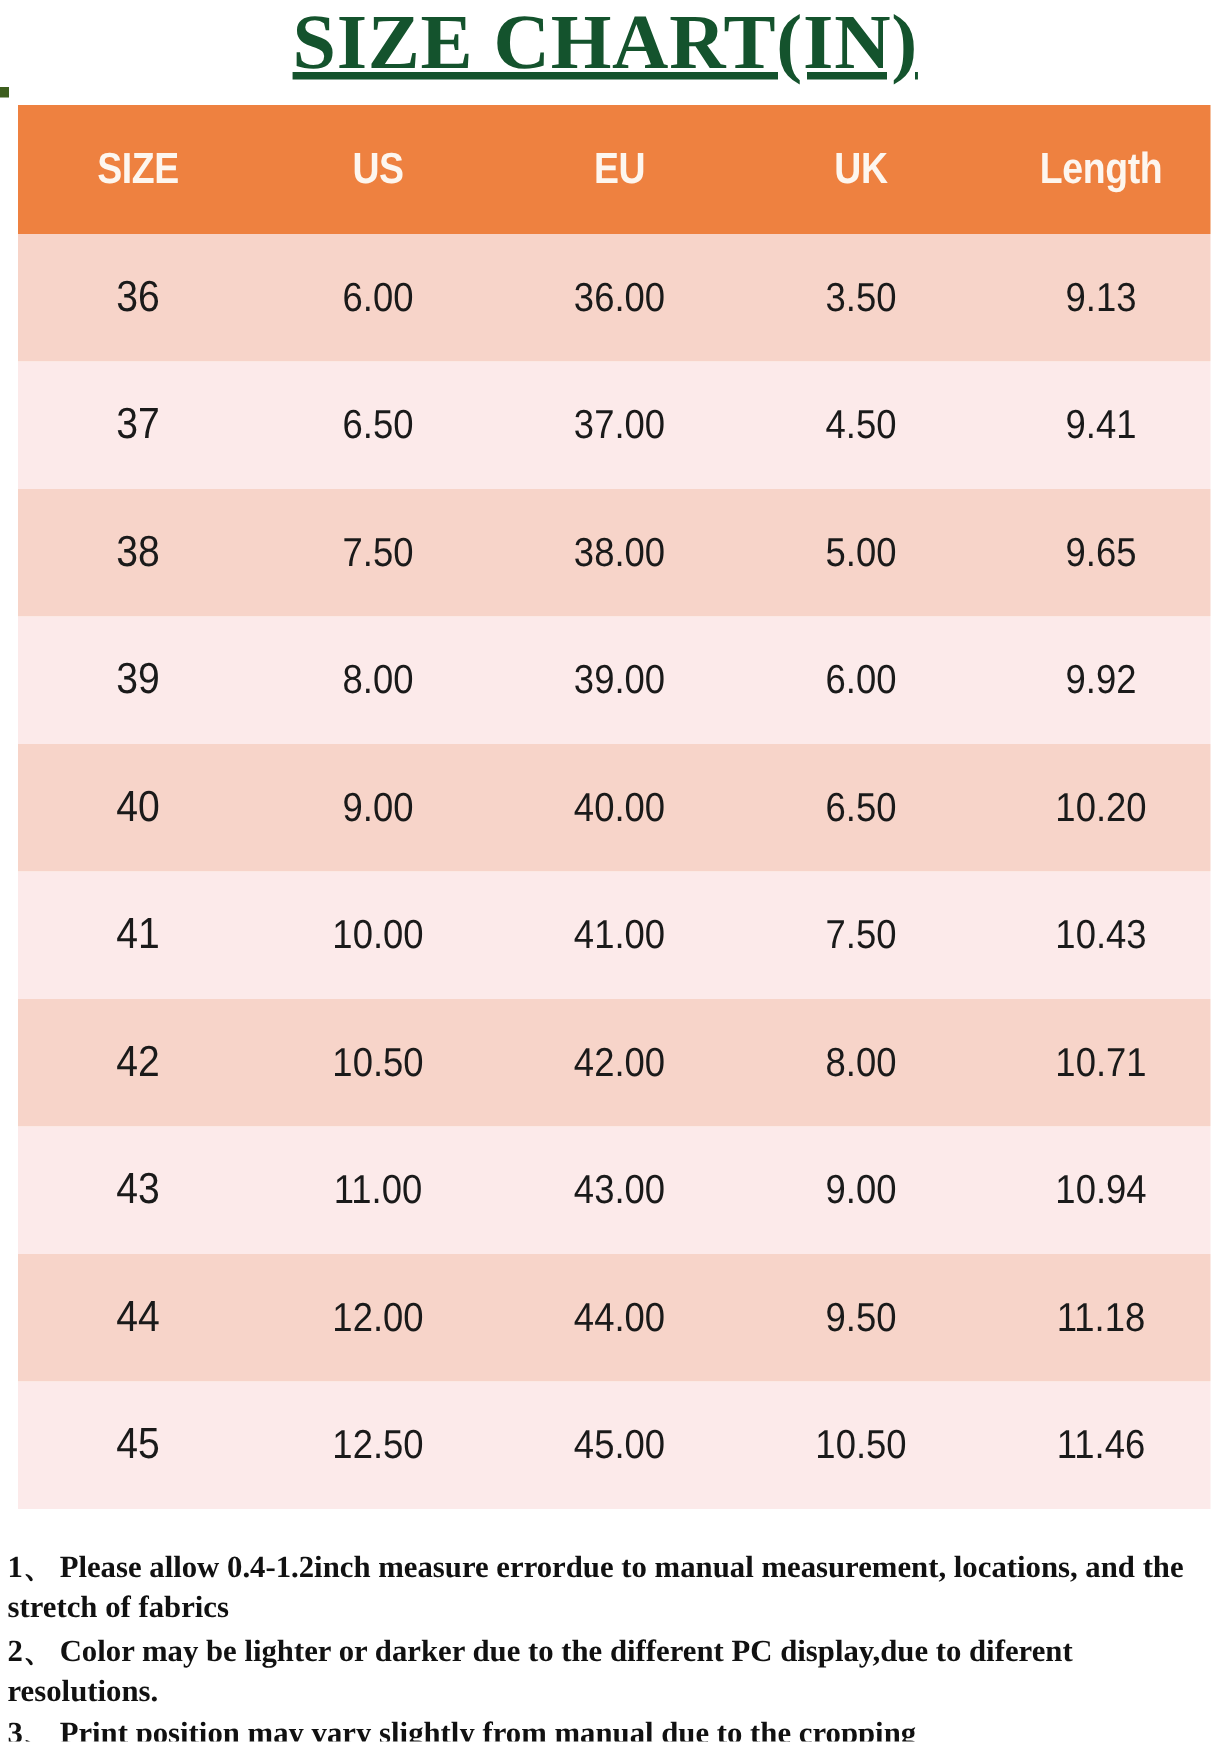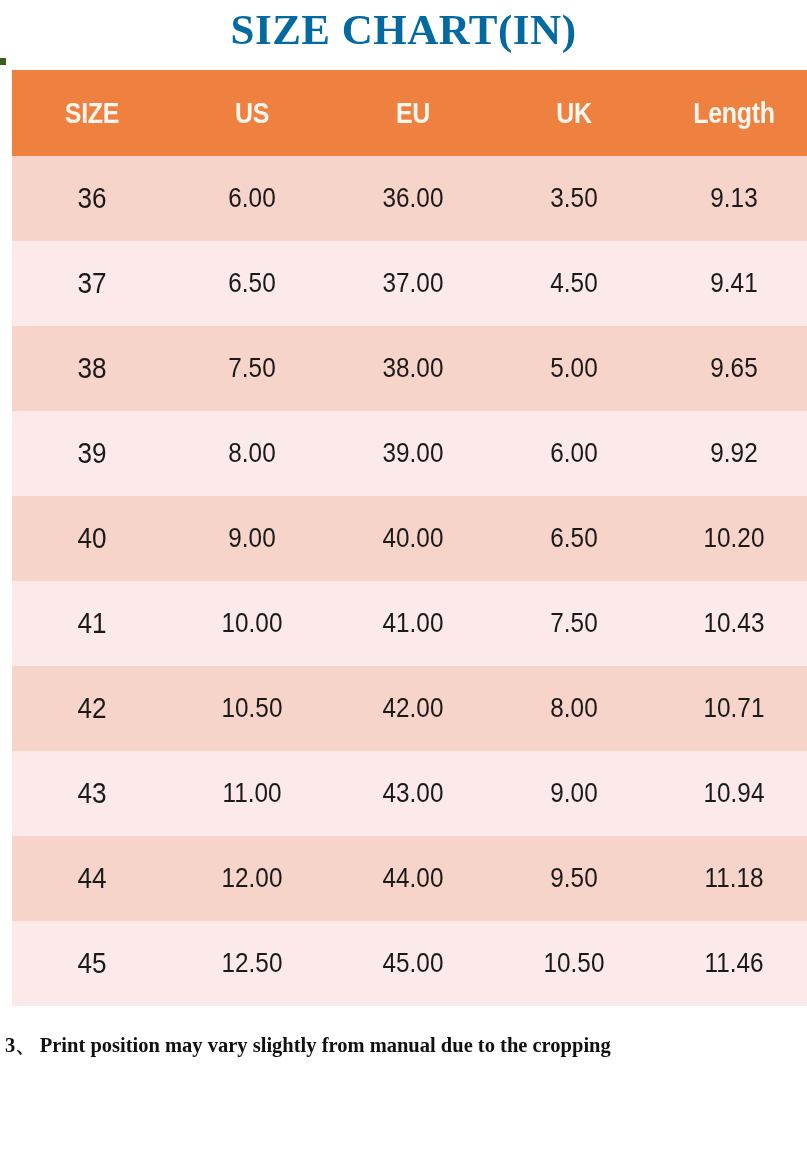--- a/index.html
+++ b/index.html
@@ -18,26 +18,27 @@
   
   .title-wrap {
     height: 58px;
     display: flex;
     align-items: center;
     justify-content: center;
     background: #ffffff;
   }
   .chart-title {
     font-family: "Liberation Serif", serif;
-    font-size: 43px;
+    font-size: 52px;
     font-weight: 700;
-    color: #0369a1;
+    color: #14532d;
     letter-spacing: 0.5px;
     line-height: 1;
     white-space: nowrap;
+    text-decoration: underline;
   }
 
   
   .size-table {
     width: 802px;
     margin: 12px;
     border-collapse: collapse;
     table-layout: fixed;
   }
   .size-table col.c-size   { width: 160px; }
@@ -203,14 +204,16 @@
       <td class="col-size">45</td>
       <td>12.50</td>
       <td>45.00</td>
       <td>10.50</td>
       <td>11.46</td>
     </tr>
   </tbody>
 </table>
 
 <div class="notes">
+  <p class="note"><span class="note-num">1、</span><span>Please allow 0.4-1.2inch measure errordue to manual measurement, locations, and the stretch of fabrics</span></p>
+  <p class="note"><span class="note-num">2、</span><span>Color may be lighter or darker due to the different PC display,due to diferent resolutions.</span></p>
   <p class="note"><span class="note-num">3、</span><span>Print position may vary slightly from manual due to the cropping</span></p>
 </div>
 
 </body></html>

